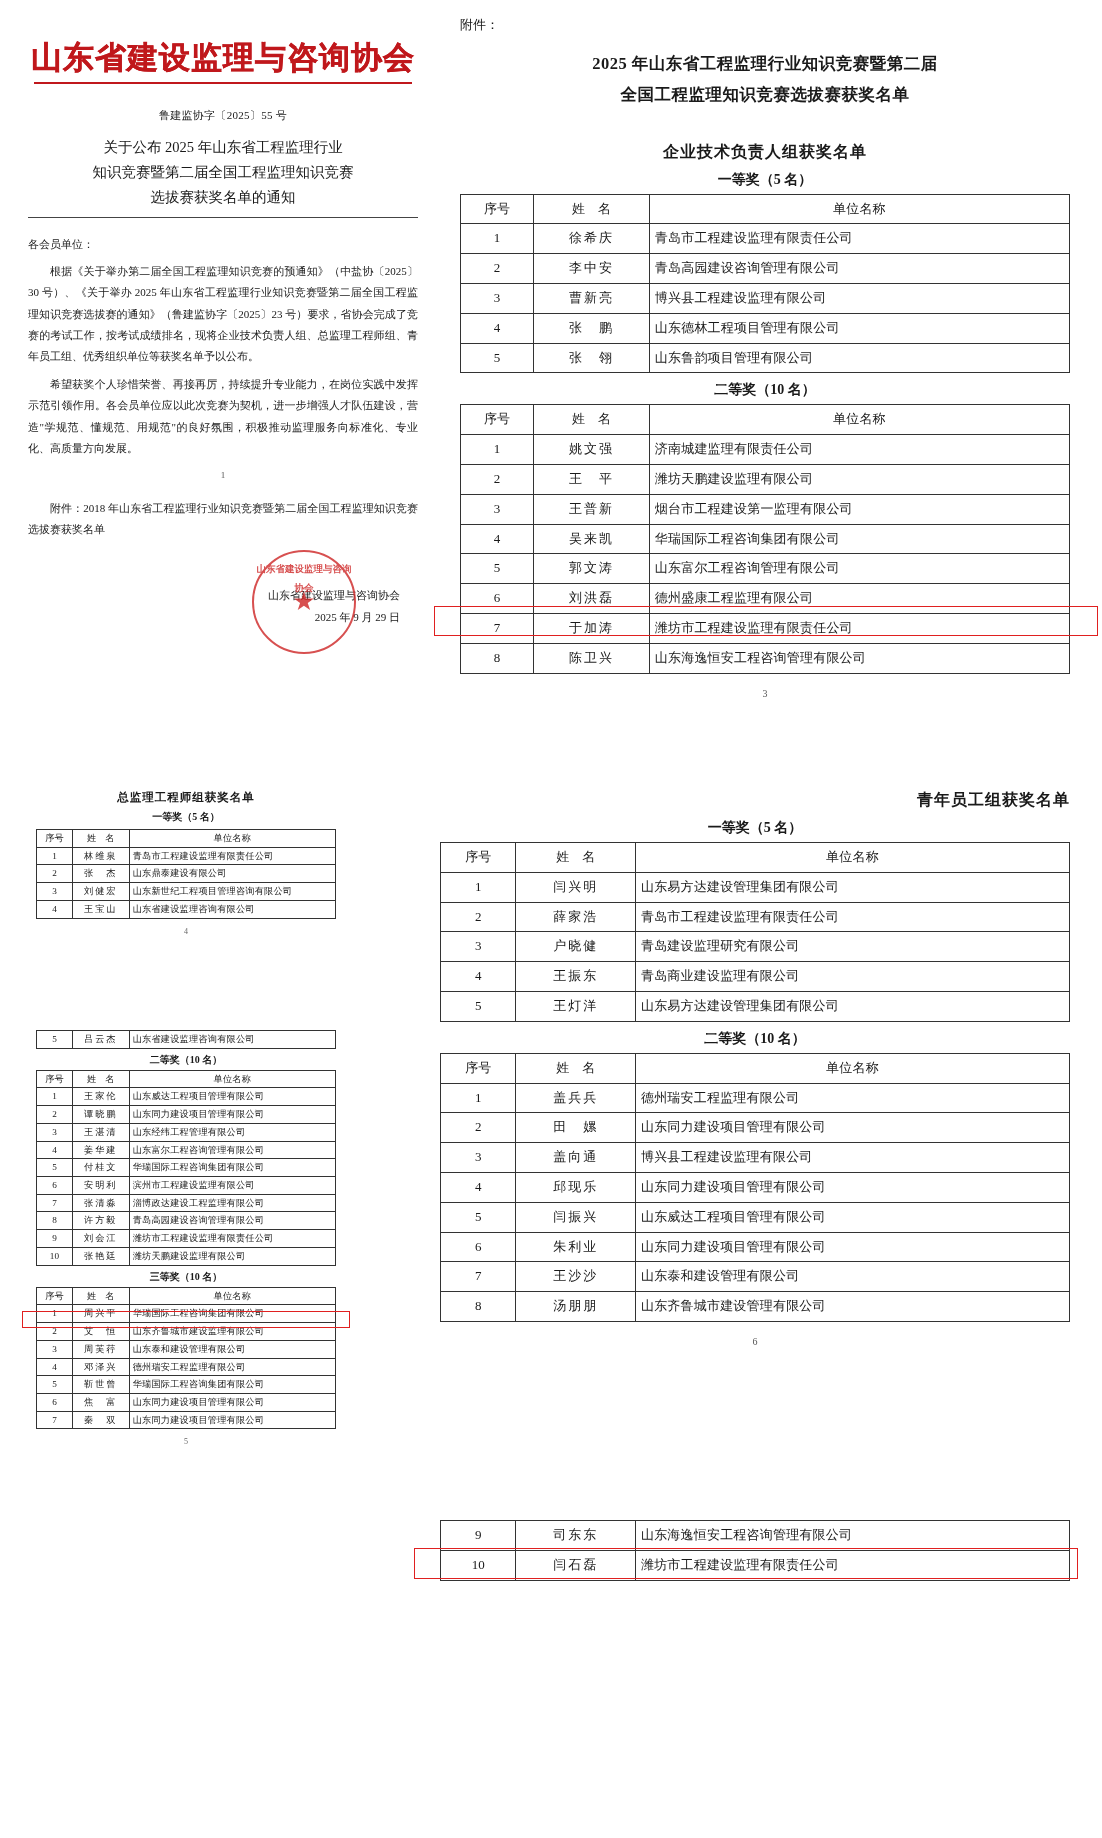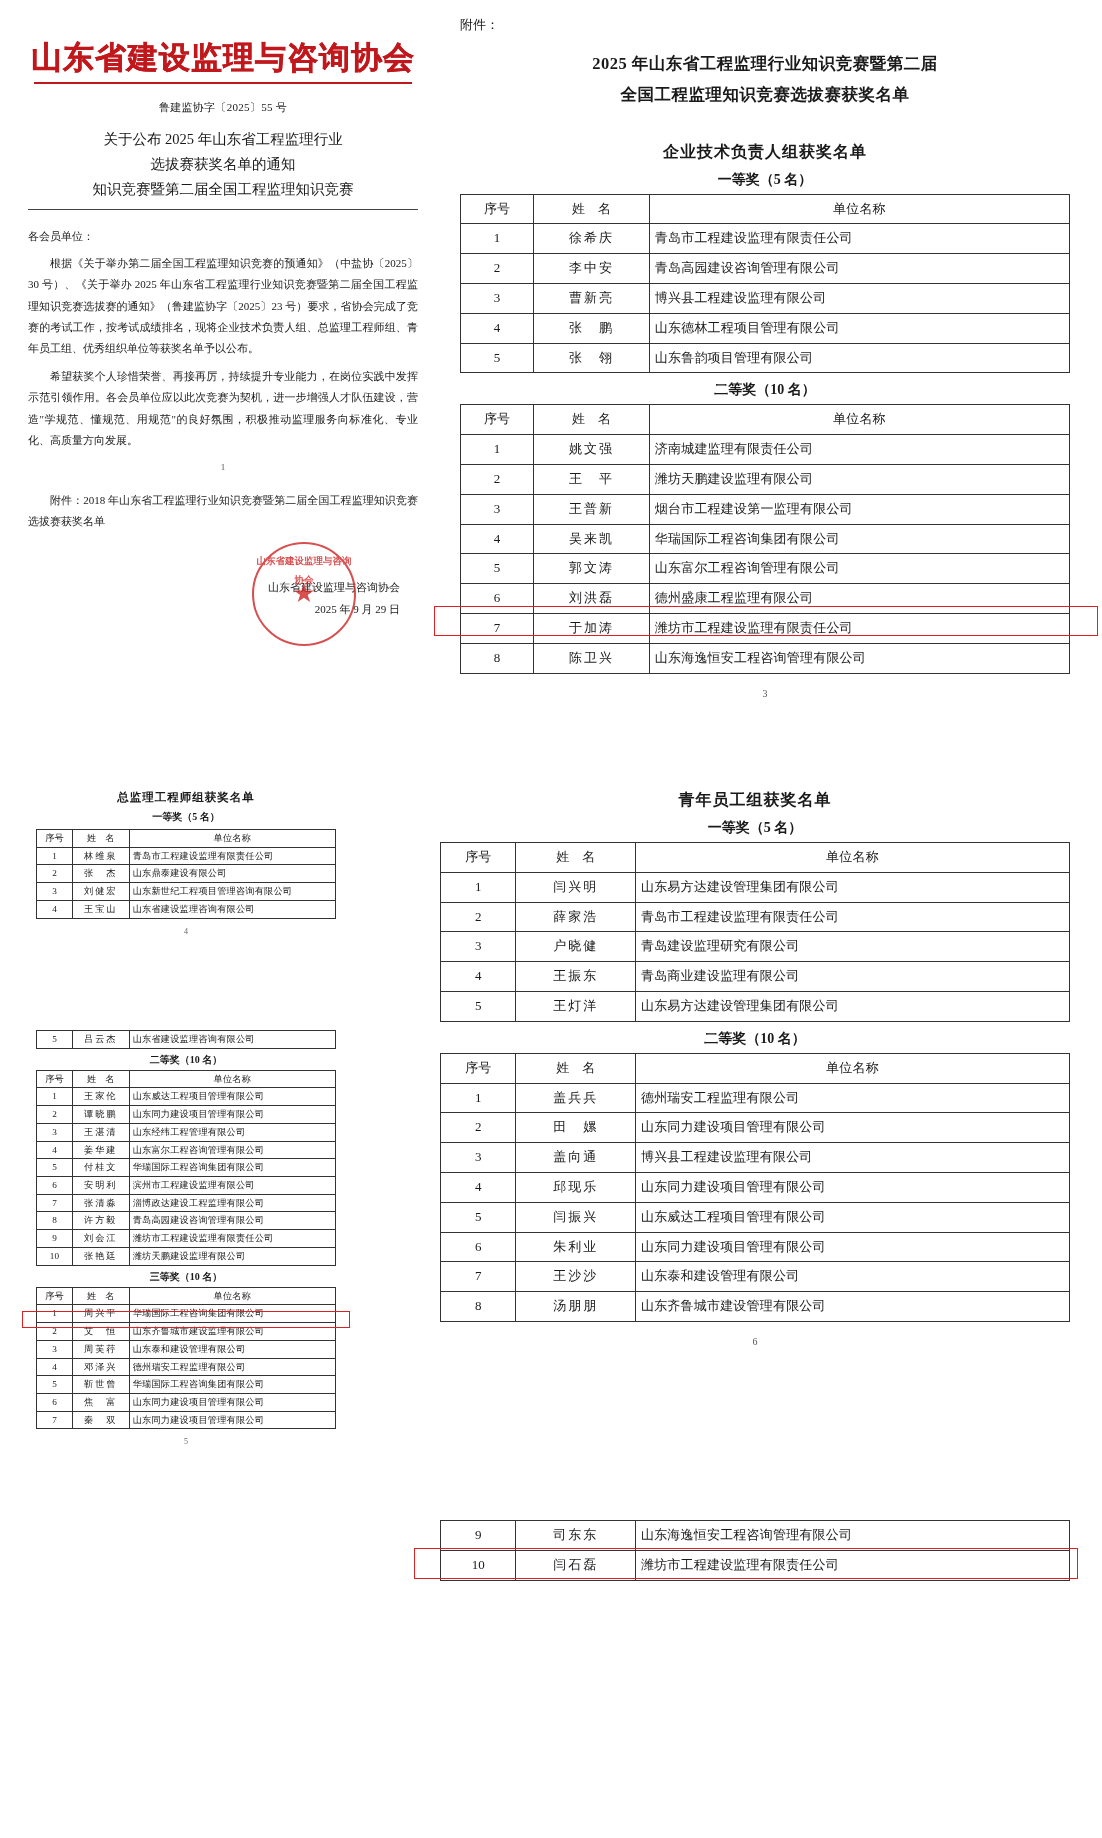--- a/index.html
+++ b/index.html
@@ -29,21 +29,21 @@
     margin-top: 22px;
     -webkit-text-stroke: 0.4px #c0181c;
   }
   .logo-rule {
     border-bottom: 2px solid #c0181c;
     margin: 6px 6px 0 6px;
   }
   .doc-number {
     text-align: center;
     font-size: 11px;
-    margin-top: 16px;
+    margin-top: 24px;
     letter-spacing: 0.3px;
   }
   .doc-title {
     text-align: center;
     font-size: 14.5px;
     font-weight: normal;
     line-height: 1.75;
     margin-top: 12px;
     padding: 0 26px;
   }
@@ -164,41 +164,41 @@
   }
   #right-col table.award { font-size: 13px; }
   #right-col table.award td { padding: 4px 5px; }
   #right-col .group-title { font-size: 16px; margin-top: 31px; }
   #right-col .award-level { font-size: 14px; margin: 8px 0 5px; }
   .right-page-num { text-align: center; font-size: 10px; color: #555; margin-top: 14px; }
 
   #right-col-2 { position: absolute; left: 440px; top: 790px; width: 630px; }
   #right-col-2 table.award { font-size: 13px; }
   #right-col-2 table.award td { padding: 4px 5px; }
-  #right-col-2 .group-title { font-size: 16px; }
+  #right-col-2 .group-title { font-size: 16px; text-align: right; }
   #right-col-2 .award-level { font-size: 14px; margin: 8px 0 5px; }
 
   #right-col-3 { position: absolute; left: 440px; top: 1520px; width: 630px; }
   #right-col-3 table.award { font-size: 13px; }
   #right-col-3 table.award td { padding: 4px 5px; }
 </style>
 </head>
 <body>
 
 <div class="page" id="left-col">
 
   <div class="assoc-logo">山东省建设监理与咨询协会</div>
   <div class="logo-rule"></div>
 
   <div class="doc-number">鲁建监协字〔2025〕55 号</div>
 
   <div class="doc-title">
     <div>关于公布 2025 年山东省工程监理行业</div>
+    <div>知识竞赛暨第二届全国工程监理知识竞赛</div>
     <div>选拔赛获奖名单的通知</div>
-    <div>知识竞赛暨第二届全国工程监理知识竞赛</div>
   </div>
   <div class="title-rule"></div>
 
   <div class="salutation">各会员单位：</div>
 
   <div class="body-para">根据《关于举办第二届全国工程监理知识竞赛的预通知》（中盐协〔2025〕30 号）、《关于举办 2025 年山东省工程监理行业知识竞赛暨第二届全国工程监理知识竞赛选拔赛的通知》（鲁建监协字〔2025〕23 号）要求，省协会完成了竞赛的考试工作，按考试成绩排名，现将企业技术负责人组、总监理工程师组、青年员工组、优秀组织单位等获奖名单予以公布。</div>
   <div class="body-para">希望获奖个人珍惜荣誉、再接再厉，持续提升专业能力，在岗位实践中发挥示范引领作用。各会员单位应以此次竞赛为契机，进一步增强人才队伍建设，营造"学规范、懂规范、用规范"的良好氛围，积极推动监理服务向标准化、专业化、高质量方向发展。</div>
 
   <div class="page-num">1</div>
 

